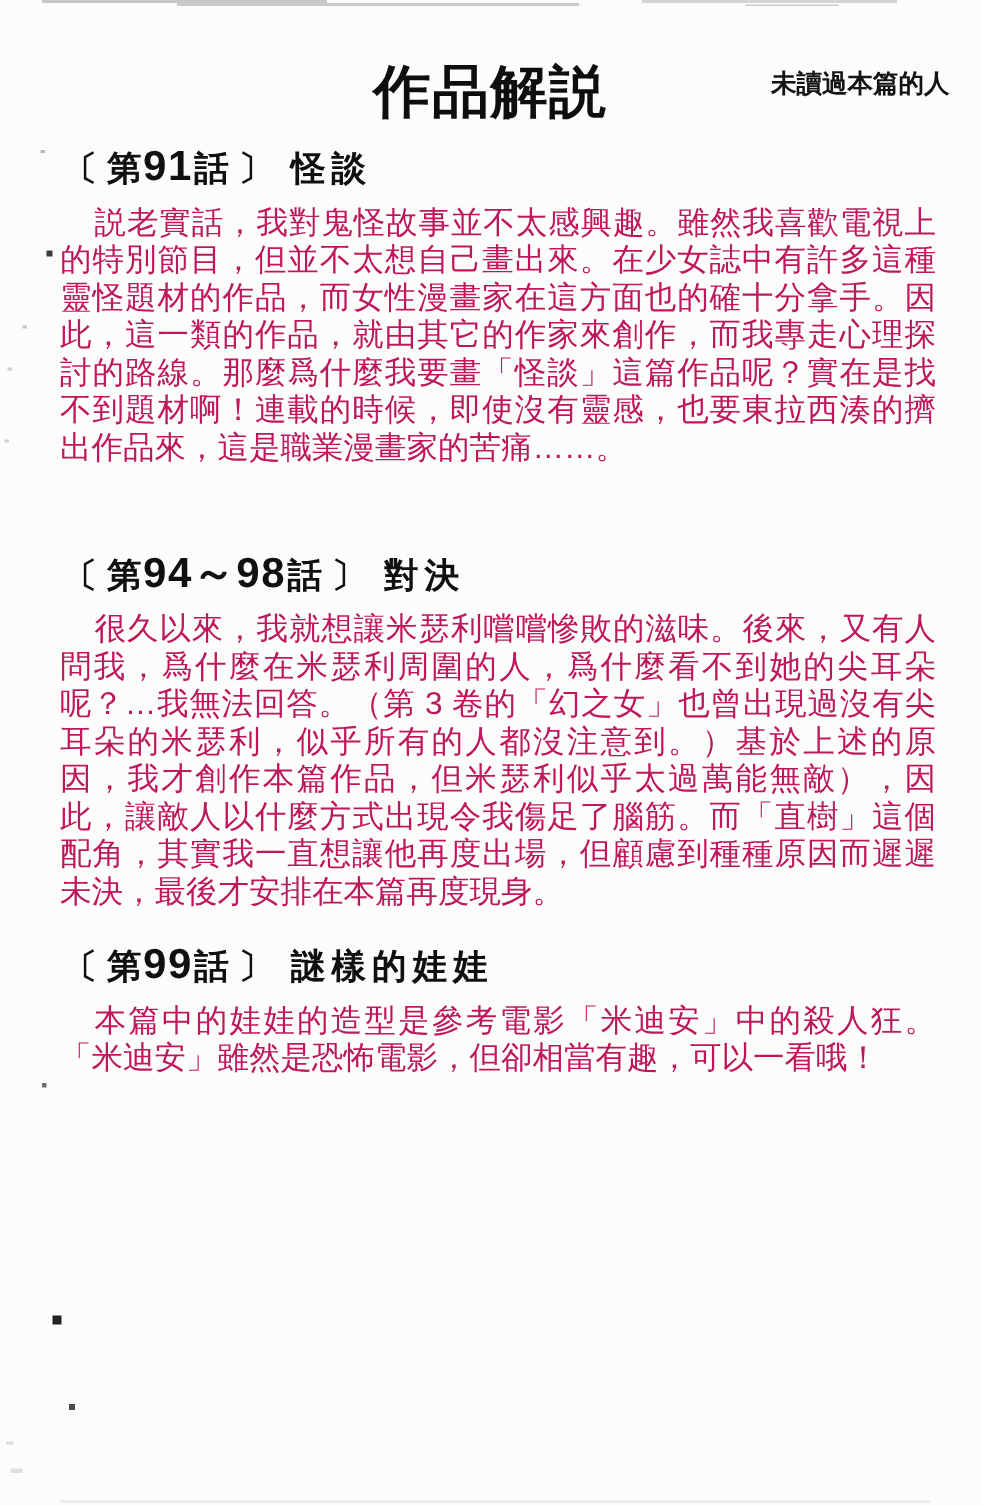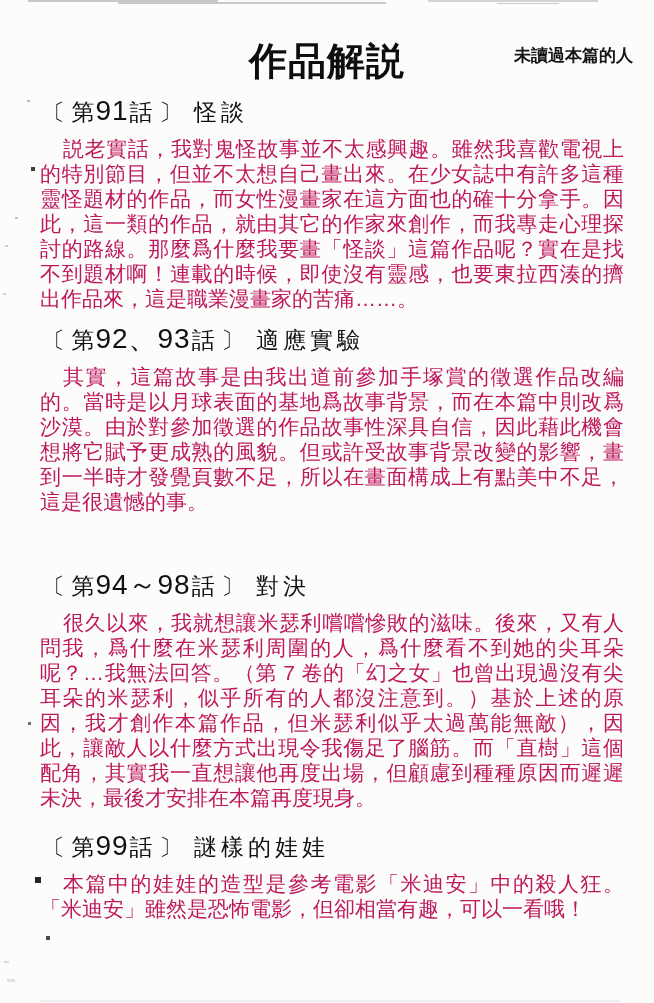--- a/index.html
+++ b/index.html
@@ -47,21 +47,21 @@
     white-space: nowrap;
     margin-left: 25px;
   }
   
   .content {
     padding: 0 32px 0 40px;
   }
   .chapter-heading {
     margin: 0 0 9px 2px;
     font-size: 23px;
-    font-weight: 400;
+    font-weight: 700;
     line-height: 30px;
     color: #101010;
     white-space: nowrap;
   }
   .chapter-heading .h-num {
     font-size: 28px;
     letter-spacing: 1px;
     padding: 0 1px;
   }
   .chapter-heading .h-title {
@@ -126,28 +126,24 @@
     </div>
   </div>
 
   <div class="content">
 
     <section id="section-ch91">
       <h2 class="chapter-heading"><span class="h-pre">〔 第</span><span class="h-num">91</span><span class="h-post">話 〕</span><span class="h-title">怪談</span></h2>
       <p class="body-text">説老實話，我對鬼怪故事並不太感興趣。雖然我喜歡電視上的特別節目，但並不太想自己畫出來。在少女誌中有許多這種靈怪題材的作品，而女性漫畫家在這方面也的確十分拿手。因此，這一類的作品，就由其它的作家來創作，而我專走心理探討的路線。那麼爲什麼我要畫「怪談」這篇作品呢？實在是找不到題材啊！連載的時候，即使沒有靈感，也要東拉西湊的擠出作品來，這是職業漫畫家的苦痛……。</p>
     </section>
 
-    <section id="section-ch92">
-      <h2 class="chapter-heading"><span class="h-pre">〔 第</span><span class="h-num">92、93</span><span class="h-post">話 〕</span><span class="h-title">適應實驗</span></h2>
-      <p class="body-text">其實，這篇故事是由我出道前參加手塚賞的徵選作品改編的。當時是以月球表面的基地爲故事背景，而在本篇中則改爲沙漠。由於對參加徵選的作品故事性深具自信，因此藉此機會想將它賦予更成熟的風貌。但或許受故事背景改變的影響，畫到一半時才發覺頁數不足，所以在畫面構成上有點美中不足，這是很遺憾的事。</p>
-    </section>
 
     <section id="section-ch94">
       <h2 class="chapter-heading"><span class="h-pre">〔 第</span><span class="h-num">94～98</span><span class="h-post">話 〕</span><span class="h-title">對決</span></h2>
-      <p class="body-text">很久以來，我就想讓米瑟利嚐嚐慘敗的滋味。後來，又有人問我，爲什麼在米瑟利周圍的人，爲什麼看不到她的尖耳朵呢？…我無法回答。（第 7 卷的「幻之女」也曾出現過沒有尖耳朵的米瑟利，似乎所有的人都沒注意到。）基於上述的原因，我才創作本篇作品，但米瑟利似乎太過萬能無敵），因此，讓敵人以什麼方式出現令我傷足了腦筋。而「直樹」這個配角，其實我一直想讓他再度出場，但顧慮到種種原因而遲遲未決，最後才安排在本篇再度現身。</p>
+      <p class="body-text">很久以來，我就想讓米瑟利嚐嚐慘敗的滋味。後來，又有人問我，爲什麼在米瑟利周圍的人，爲什麼看不到她的尖耳朵呢？…我無法回答。（第 3 卷的「幻之女」也曾出現過沒有尖耳朵的米瑟利，似乎所有的人都沒注意到。）基於上述的原因，我才創作本篇作品，但米瑟利似乎太過萬能無敵），因此，讓敵人以什麼方式出現令我傷足了腦筋。而「直樹」這個配角，其實我一直想讓他再度出場，但顧慮到種種原因而遲遲未決，最後才安排在本篇再度現身。</p>
     </section>
 
     <section id="section-ch99">
       <h2 class="chapter-heading"><span class="h-pre">〔 第</span><span class="h-num">99</span><span class="h-post">話 〕</span><span class="h-title">謎樣的娃娃</span></h2>
       <p class="body-text">本篇中的娃娃的造型是參考電影「米迪安」中的殺人狂。「米迪安」雖然是恐怖電影，但卻相當有趣，可以一看哦！</p>
     </section>
 
   </div>
 </div>
 

